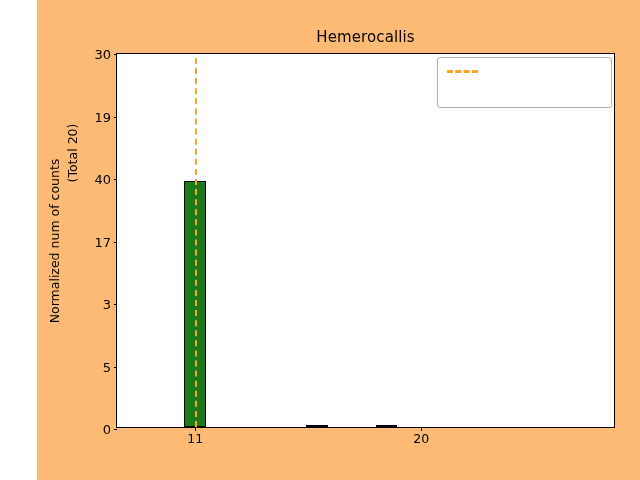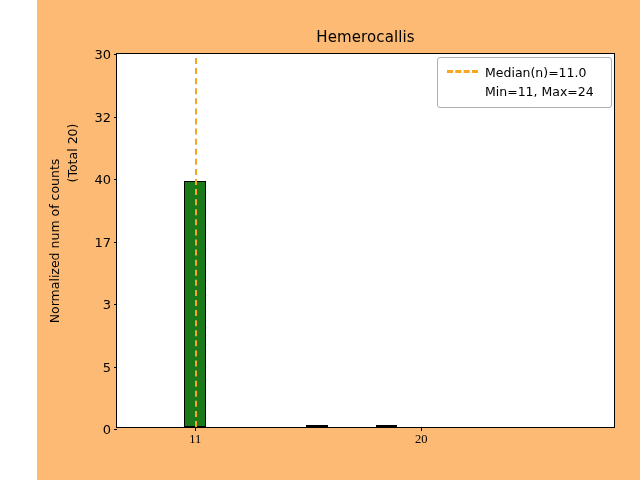--- a/index.html
+++ b/index.html
@@ -107,21 +107,20 @@
   }
   .xtick-label {
     position: absolute;
     top: 6px;
     left: 0;
     transform: translateX(-50%);
     font-size: 12.5px;
     line-height: 1;
     white-space: nowrap;
     color: #000;
-    font-family: Liberation Serif, serif;
   }
   
   #xlabel {
     position: absolute;
     left: 79px;
     top: 452px;
     width: 499px;
     text-align: center;
     font-size: 12.5px;
     color: #000;
@@ -212,21 +211,21 @@
       <div class="ytick-row" style="top: 187.5px;">
         <span class="ytick-mark"></span>
         <span class="ytick-label">17</span>
       </div>
       <div class="ytick-row" style="top: 125px;">
         <span class="ytick-mark"></span>
         <span class="ytick-label">40</span>
       </div>
       <div class="ytick-row" style="top: 62.5px;">
         <span class="ytick-mark"></span>
-        <span class="ytick-label">32</span>
+        <span class="ytick-label">19</span>
       </div>
       <div class="ytick-row" style="top: 0px;">
         <span class="ytick-mark"></span>
         <span class="ytick-label">30</span>
       </div>
 
       <div class="xtick-col" style="left: 78.2404px;">
         <span class="xtick-mark"></span>
         <span class="xtick-label">11</span>
       </div>
@@ -240,19 +239,15 @@
       <div class="bar tiny" style="left: 258.628px; width: 21.7334px; height: 2.4px; background: rgb(26, 122, 26); border-color: rgb(0, 0, 0);"></div>
 
       <div id="median-line" style="left: 78.2404px; height: 368.75px; border-left-color: rgb(245, 166, 35);"></div>
 
     </div>
   </div>
 
 
   <div id="legend">
     <span id="legend-swatch" style="border-top-color: rgb(245, 166, 35);"></span>
-    <div id="legend-text">
-      <div>Median(n)=11.0</div>
-      <div>Min=11, Max=24</div>
-    </div>
   </div>
 
 </div>
 
 </body></html>

